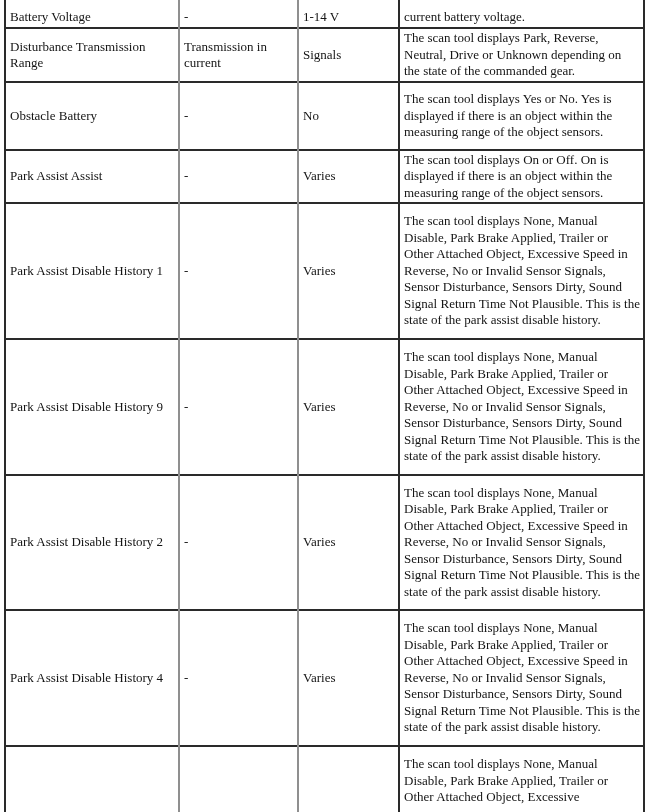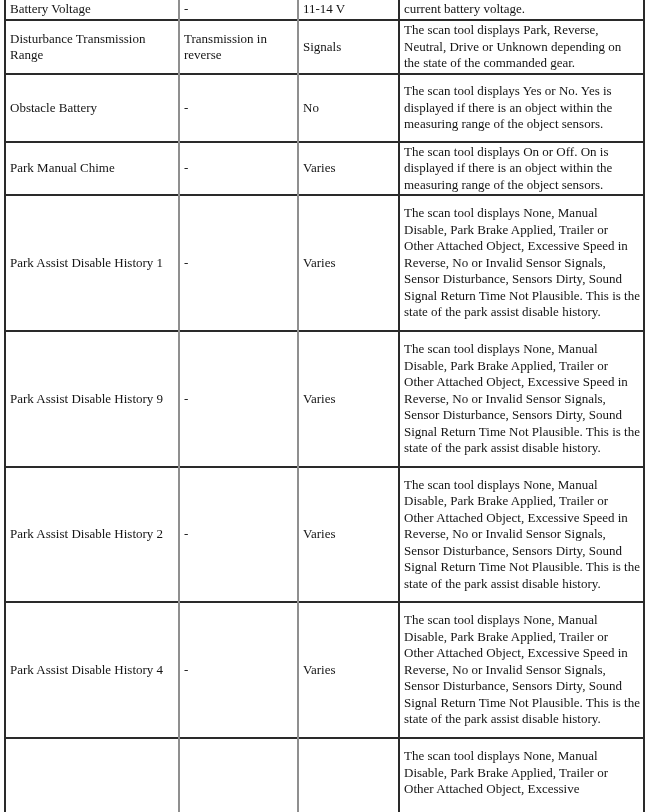--- a/index.html
+++ b/index.html
@@ -52,40 +52,40 @@
 
 <div class="page">
   <table class="data-table">
     <colgroup>
       <col style="width:174px">
       <col style="width:119px">
       <col style="width:101px">
       <col style="width:245px">
     </colgroup>
     <tbody id="tbody">
-        <tr style="height: 20px;">
+        <tr style="height: 28px;">
           <td class="col-parameter">Battery Voltage</td>
           <td class="col-condition">-</td>
-          <td class="col-value">11-14 V</td>
+          <td class="col-value">1-14 V</td>
           <td class="col-description">current battery voltage.</td>
         </tr>
         <tr style="height: 54px;">
           <td class="col-parameter">Disturbance Transmission Range</td>
-          <td class="col-condition">Transmission in reverse</td>
+          <td class="col-condition">Transmission in current</td>
           <td class="col-value">Signals</td>
           <td class="col-description">The scan tool displays Park, Reverse, Neutral, Drive or Unknown depending on the state of the commanded gear.</td>
         </tr>
         <tr style="height: 68px;">
           <td class="col-parameter">Obstacle Battery</td>
           <td class="col-condition">-</td>
           <td class="col-value">No</td>
           <td class="col-description">The scan tool displays Yes or No. Yes is displayed if there is an object within the measuring range of the object sensors.</td>
         </tr>
         <tr style="height: 53px;">
-          <td class="col-parameter">Park Manual Chime</td>
+          <td class="col-parameter">Park Assist Assist</td>
           <td class="col-condition">-</td>
           <td class="col-value">Varies</td>
           <td class="col-description">The scan tool displays On or Off. On is displayed if there is an object within the measuring range of the object sensors.</td>
         </tr>
         <tr style="height: 136px;">
           <td class="col-parameter">Park Assist Disable History 1</td>
           <td class="col-condition">-</td>
           <td class="col-value">Varies</td>
           <td class="col-description">The scan tool displays None, Manual Disable, Park Brake Applied, Trailer or Other Attached Object, Excessive Speed in Reverse, No or Invalid Sensor Signals, Sensor Disturbance, Sensors Dirty, Sound Signal Return Time Not Plausible. This is the state of the park assist disable history.</td>
         </tr>

